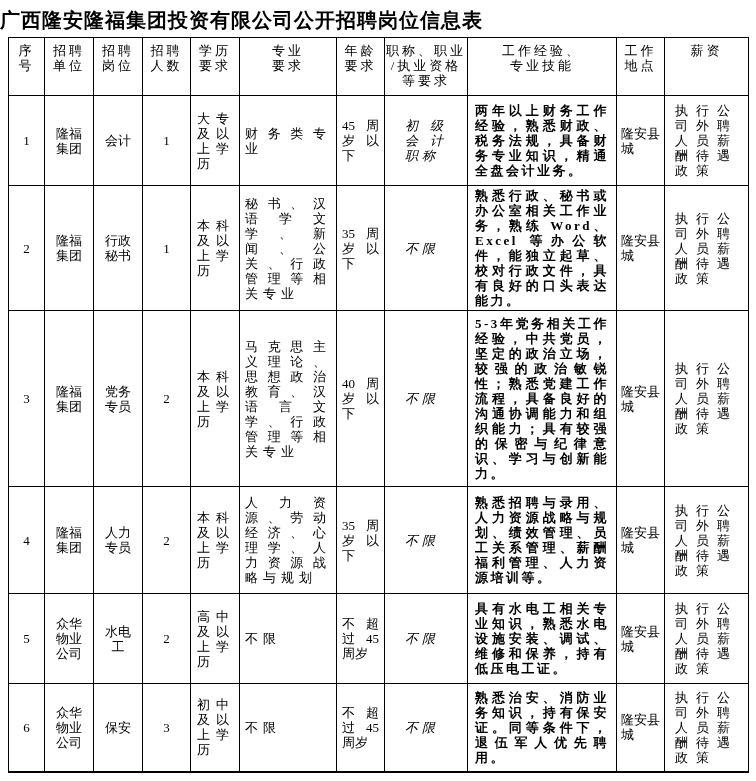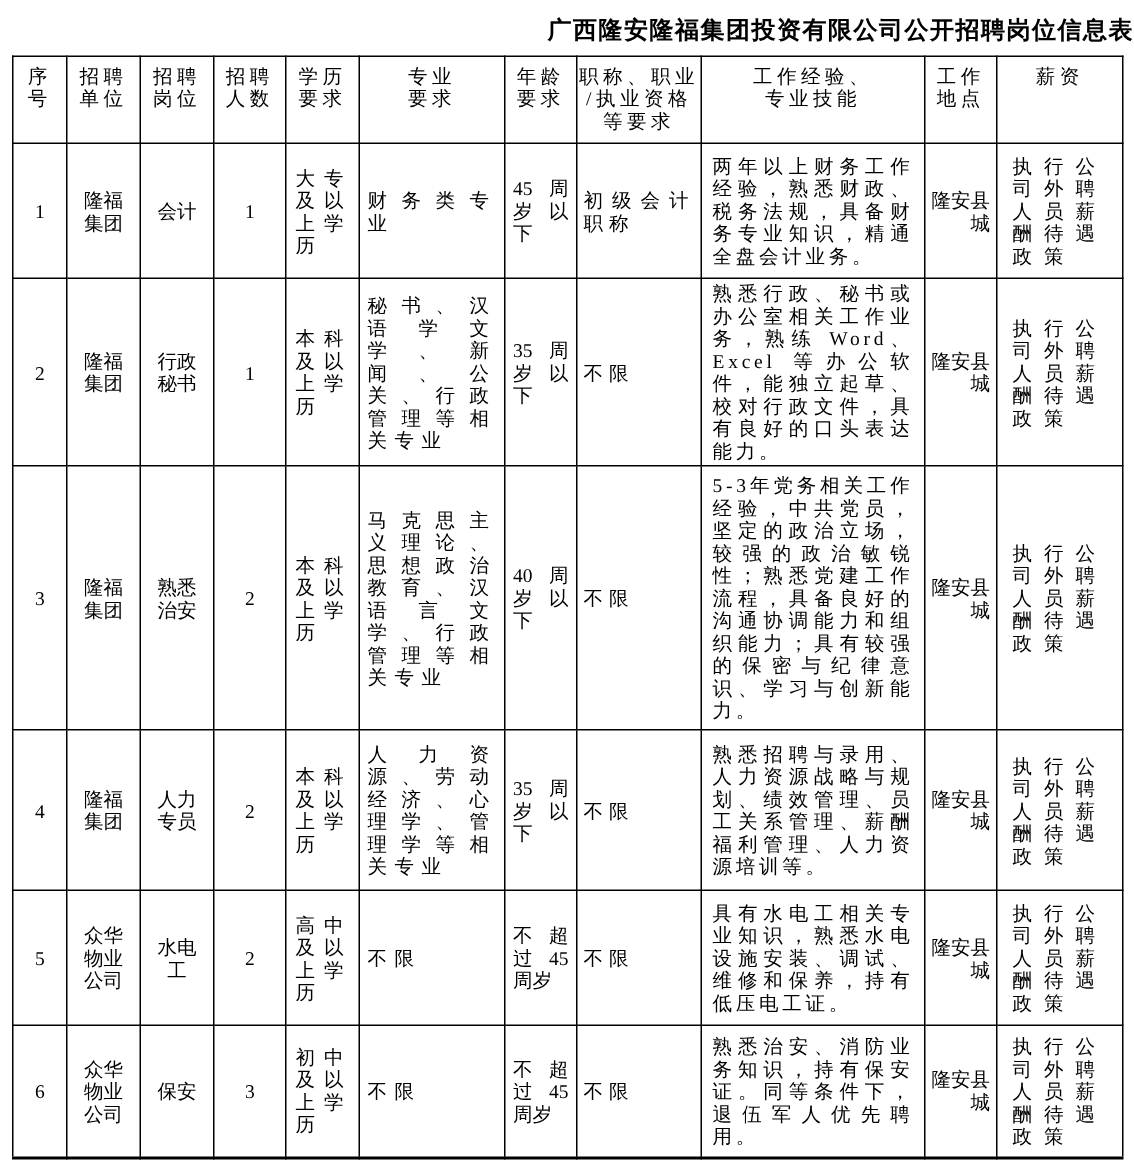--- a/index.html
+++ b/index.html
@@ -11,22 +11,22 @@
   .page {
     width: 756px;
     height: 781px;
     box-sizing: border-box;
     font-family: "Liberation Serif", "DejaVu Serif", serif;
     color: #000000;
     overflow: hidden;
   }
   .title {
     margin: 7px 0 3px 0;
-    text-align: right;
-    font-size: 16px;
+    text-align: left;
+    font-size: 20px;
     font-weight: bold;
     letter-spacing: 1px;
     line-height: 27px;
   }
   table.job-table {
     table-layout: fixed;
     border-collapse: collapse;
     width: 740px;
     margin-left: 8px;
     border: 1px solid #000000;
@@ -67,27 +67,27 @@
     text-align: justify; text-justify: inter-character;
     letter-spacing: 5px; padding: 0 5px;
   }
   td.col-age {
     text-align: justify; text-justify: inter-character;
     padding: 0 5px;
     margin-left: 40px;
   }
   td.col-qualification {
     text-align: justify; text-justify: inter-character;
-    letter-spacing: 4px; padding: 0 4px;
+    letter-spacing: 4px; padding: 0 20px; font-style: italic;
   }
   td.col-experience {
     text-align: justify; text-justify: inter-character;
-    letter-spacing: 2.5px; padding: 2px 7px;
-  }
-  td.col-location { text-align: right; padding: 0 4px; }
+    letter-spacing: 2.5px; padding: 2px 7px; font-weight: bold;
+  }
+  td.col-location { text-align: left; padding: 0 4px; }
   td.col-salary {
     text-align: justify; text-justify: inter-character;
     letter-spacing: 8px; padding: 0 10px; margin-top: 40px;
   }
 </style>
 </head>
 <body>
 
 <div class="page">
   <h1 class="title">广西隆安隆福集团投资有限公司公开招聘岗位信息表</h1>
@@ -154,37 +154,37 @@
           <td class="col-major">秘书、汉语学文学、新闻、公关、行政管理等相关专业</td>
           <td class="col-age">35周岁以下</td>
           <td class="col-qualification">不限</td>
           <td class="col-experience">熟悉行政、秘书或办公室相关工作业务，熟练 Word、Excel 等办公软件，能独立起草、校对行政文件，具有良好的口头表达能力。</td>
           <td class="col-location">隆安县城</td>
           <td class="col-salary">执行公司外聘人员薪酬待遇政策</td>
         </tr>
         <tr>
           <td class="col-no">3</td>
           <td class="col-unit">隆福集团</td>
-          <td class="col-position">熟悉治安</td>
+          <td class="col-position">党务专员</td>
           <td class="col-count">2</td>
           <td class="col-education">本科及以上学历</td>
           <td class="col-major">马克思主义理论、思想政治教育、汉语言文学、行政管理等相关专业</td>
           <td class="col-age">40周岁以下</td>
           <td class="col-qualification">不限</td>
           <td class="col-experience">5-3年党务相关工作经验，中共党员，坚定的政治立场，较强的政治敏锐性；熟悉党建工作流程，具备良好的沟通协调能力和组织能力；具有较强的保密与纪律意识、学习与创新能力。</td>
           <td class="col-location">隆安县城</td>
           <td class="col-salary">执行公司外聘人员薪酬待遇政策</td>
         </tr>
         <tr>
           <td class="col-no">4</td>
           <td class="col-unit">隆福集团</td>
           <td class="col-position">人力专员</td>
           <td class="col-count">2</td>
           <td class="col-education">本科及以上学历</td>
-          <td class="col-major">人力资源、劳动经济、心理学、管理学等相关专业</td>
+          <td class="col-major">人力资源、劳动经济、心理学、人力资源战略与规划</td>
           <td class="col-age">35周岁以下</td>
           <td class="col-qualification">不限</td>
           <td class="col-experience">熟悉招聘与录用、人力资源战略与规划、绩效管理、员工关系管理、薪酬福利管理、人力资源培训等。</td>
           <td class="col-location">隆安县城</td>
           <td class="col-salary">执行公司外聘人员薪酬待遇政策</td>
         </tr>
         <tr>
           <td class="col-no">5</td>
           <td class="col-unit">众华物业公司</td>
           <td class="col-position">水电工</td>

